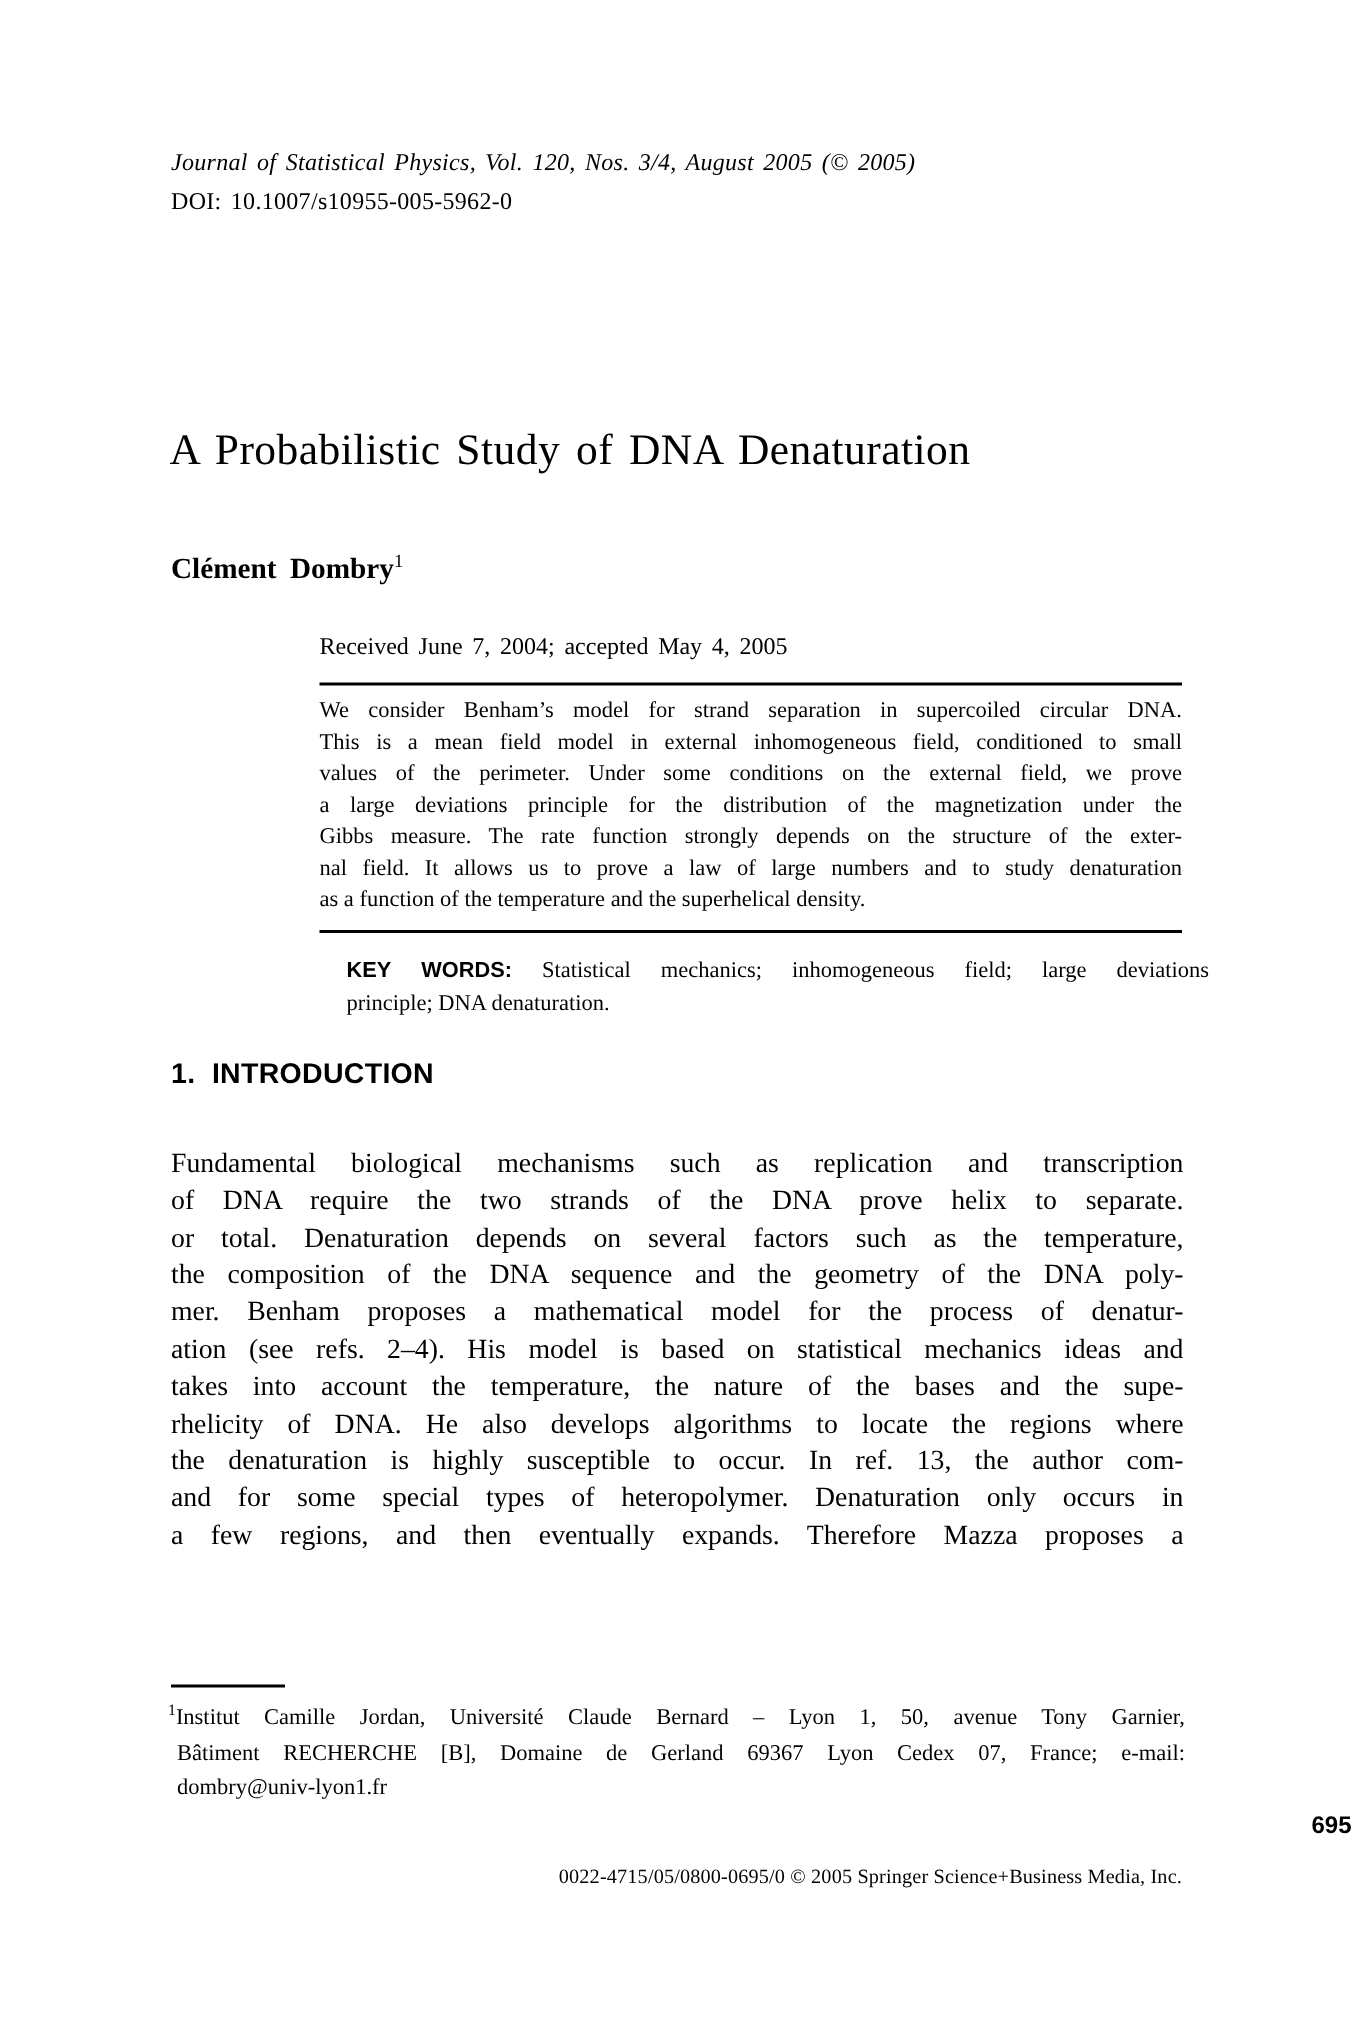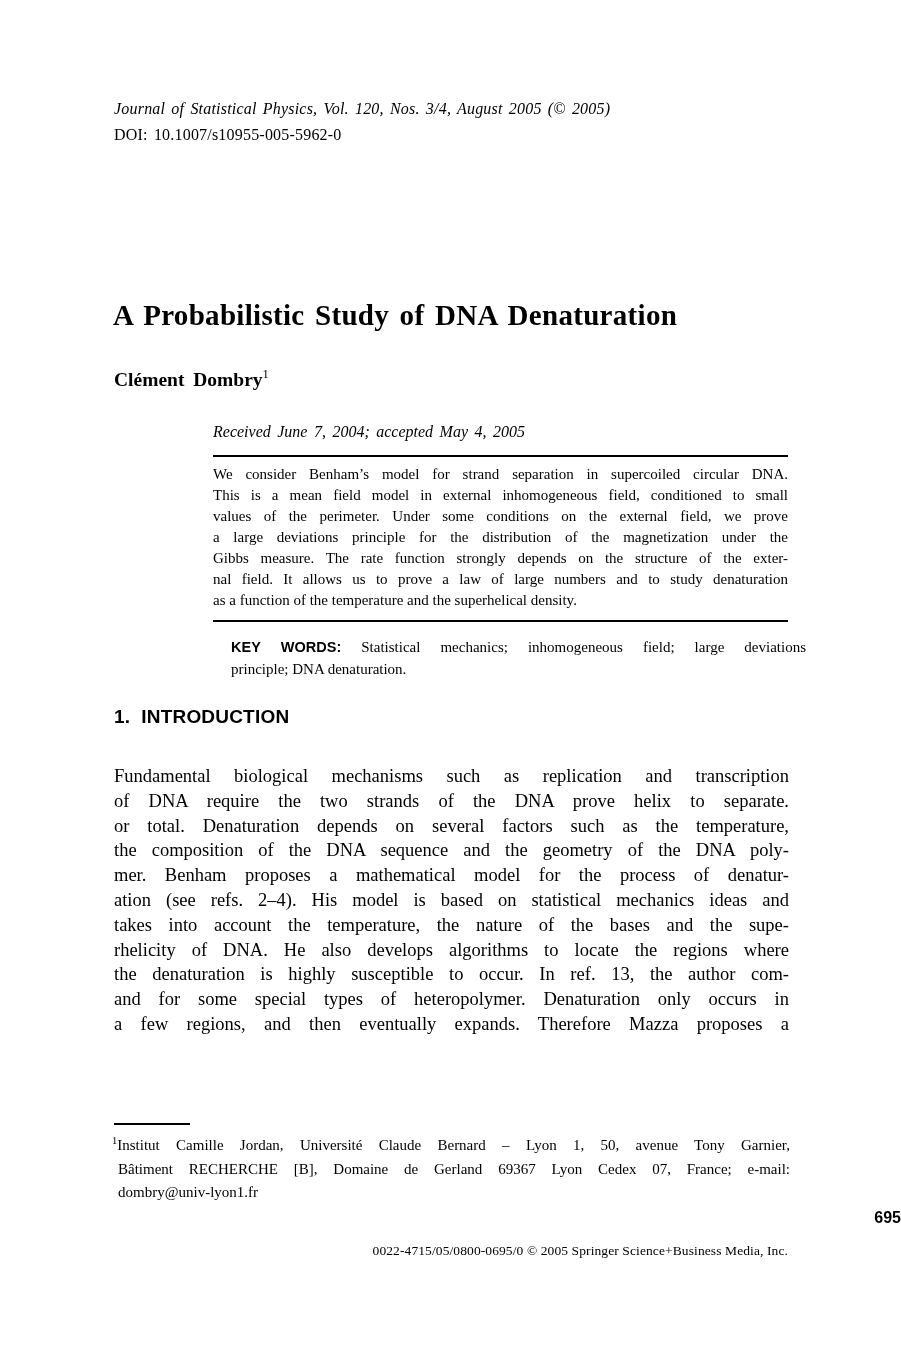--- a/index.html
+++ b/index.html
@@ -24,43 +24,42 @@
     font-size: 16px;
     line-height: 26px;
     letter-spacing: 0.2px;
     word-spacing: 2px;
   }
   .runhead .journal { font-style: italic; }
   
   .title {
     position: absolute;
     left: 113px;
-    top: 299px;
+    top: 284px;
     font-size: 29px;
-    font-weight: bold;
+    font-weight: normal;
     letter-spacing: 0.3px;
     word-spacing: 3px;
   }
   .author {
     position: absolute;
     left: 114px;
     top: 367px;
     font-size: 19.5px;
     font-weight: bold;
     word-spacing: 4px;
     text-align: right;
   }
   .author sup { font-weight: normal; font-size: 12.5px; }
   
   .received {
     position: absolute;
     left: 213px;
     top: 423px;
     font-size: 16px;
-    font-style: italic;
     word-spacing: 2.5px;
   }
   
   .rule {
     position: absolute;
     background: #000000;
     height: 2px;
   }
   .rule-abs-top { left: 213px; top: 455px; width: 575px; }
   .rule-abs-bottom { left: 213px; top: 620px; width: 575px; }

